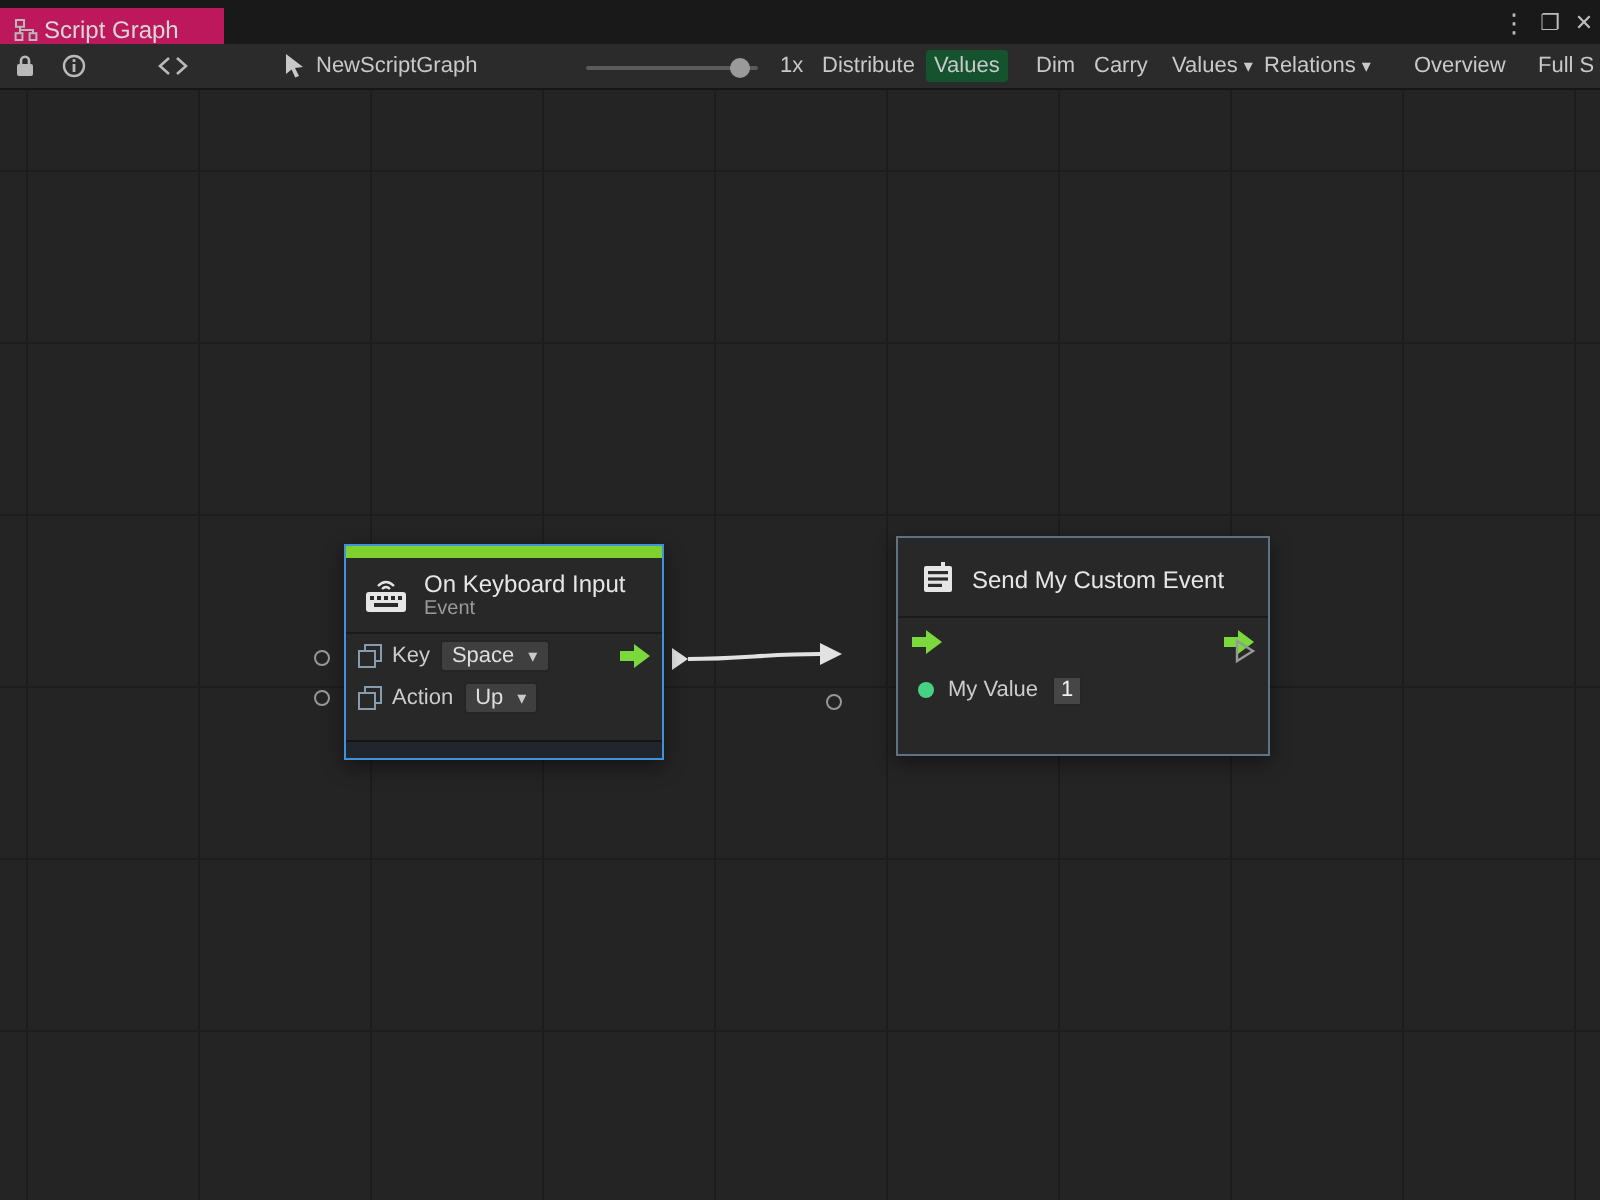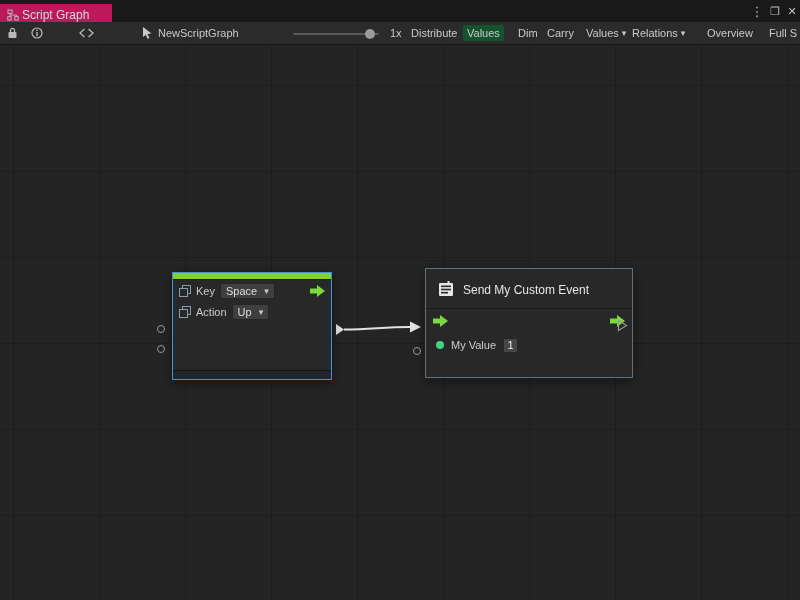--- a/index.html
+++ b/index.html
@@ -134,20 +134,41 @@
   <div class="canvas"></div>
 
   <svg class="overlay">
     <polygon points="336,324 336,335 344,329.5" fill="#e2e2e2"></polygon>
     <path d="M344 329.5 C 372 329.5, 382 327, 410 327" fill="none" stroke="#e2e2e2" stroke-width="2"></path>
     <polygon points="410,321.5 421,327 410,332.5" fill="#e2e2e2"></polygon>
   </svg>
 
   <div class="node selected" style="left:172px; top:272px; width:160px; height:108px;">
     <div class="node-accent"></div>
+    <div class="node-header">
+      <span style="display:flex;">
+        <svg width="22" height="18" viewBox="0 0 22 18">
+          <path d="M7 4 q4 -4 8 0" fill="none" stroke="#e6e6e6" stroke-width="1.2"></path>
+          <path d="M9 5.5 q2 -2 4 0" fill="none" stroke="#e6e6e6" stroke-width="1.2"></path>
+          <rect x="1" y="7" width="20" height="10" rx="1.5" fill="#e6e6e6"></rect>
+          <g fill="#2a2a2a">
+            <rect x="3" y="9" width="2" height="2"></rect>
+              <rect x="6.5" y="9" width="2" height="2"></rect>
+            <rect x="10" y="9" width="2" height="2"></rect>
+              <rect x="13.5" y="9" width="2" height="2"></rect>
+            <rect x="17" y="9" width="2" height="2"></rect>
+            <rect x="5" y="12.5" width="12" height="2"></rect>
+          </g>
+        </svg>
+      </span>
+      <span>
+        <div class="node-title">On Keyboard Input</div>
+        <div class="node-sub">Event</div>
+      </span>
+    </div>
     <div class="divider"></div>
     <div class="port-row">
       <span style="display:flex;">
         <svg width="12" height="12" viewBox="0 0 12 12">
           <rect x="3.5" y="0.5" width="8" height="8" fill="none" stroke="#879bae"></rect>
           <rect x="0.5" y="3.5" width="8" height="8" fill="#282828" stroke="#879bae"></rect>
         </svg>
       </span>
       <span class="port-label">Key</span>
       <span class="dropdown">
@@ -172,21 +193,21 @@
         <span>Up</span>
           <span class="drop-arrow">▾</span>
       </span>
     </div>
     <div class="node-footer"></div>
   </div>
 
   <span class="circle-port" style="left:157px; top:325px;"></span>
   <span class="circle-port" style="left:157px; top:345px;"></span>
 
-  <div class="node outlined" style="left:425px; top:268px; width:208px; height:110px;">
+  <div class="node outlined" style="left:448px; top:268px; width:187px; height:110px;">
     <div class="node-header" style="padding:12px 11px 10px 11px;">
       <span style="display:flex;">
         <svg width="18" height="17" viewBox="0 0 18 17">
           <rect x="2" y="2" width="14" height="13" rx="1" fill="#e6e6e6"></rect>
           <g fill="#2b2b2b">
             <rect x="4" y="4.5" width="10" height="1.6"></rect>
             <rect x="4" y="7.7" width="10" height="1.6"></rect>
             <rect x="4" y="10.9" width="7" height="1.6"></rect>
           </g>
           <rect x="10.5" y="0" width="2" height="4" fill="#e6e6e6"></rect>

